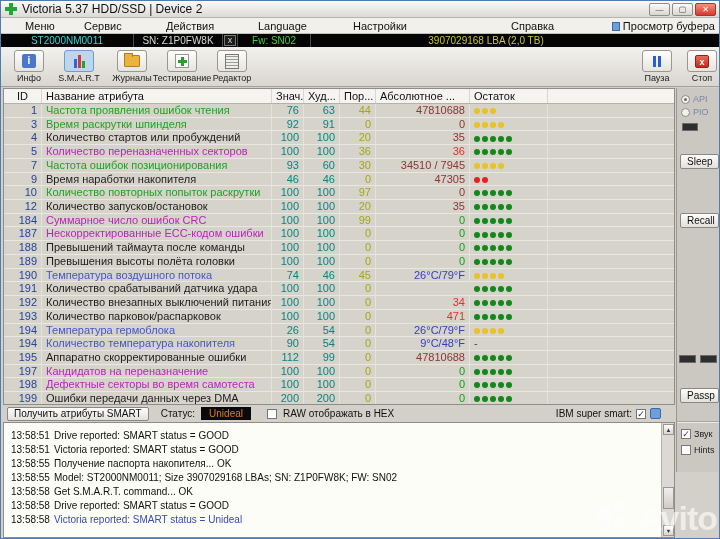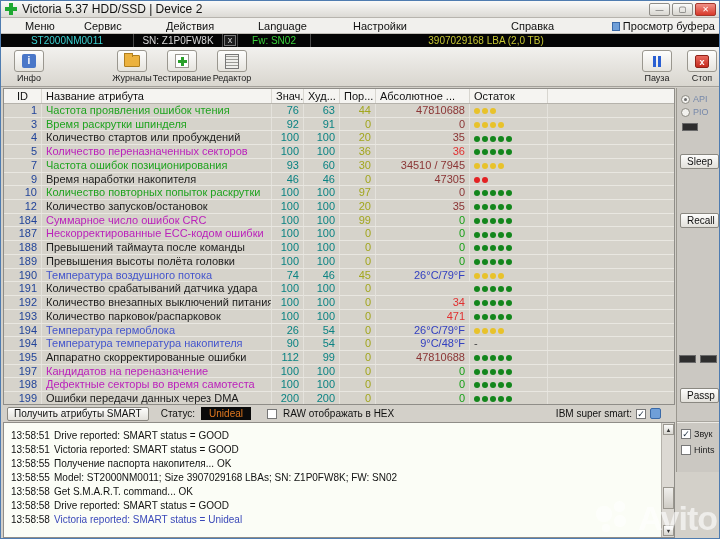--- a/index.html
+++ b/index.html
@@ -158,20 +158,30 @@
   <span class="dev-seg dev-cap">3907029168 LBA (2,0 TB)</span>
 </div>
 
 <div class="toolbar">
   <div class="tbtn" style="left:5px">
     <span class="ibox">
         <span class="ic-info">i</span>
       </span>
     <span>Инфо</span>
   </div>
+  <div class="tbtn active" style="left:55px">
+    <span class="ibox">
+        <span class="ic-smart">
+          <i></i>
+          <i></i>
+          <i></i>
+        </span>
+      </span>
+    <span>S.M.A.R.T</span>
+  </div>
   <div class="tbtn" style="left:158px">
     <span class="ibox">
         <span class="ic-test"></span>
       </span>
     <span>Тестирование</span>
   </div>
   <div class="tbtn" style="left:108px">
     <span class="ibox">
         <span class="ic-folder"></span>
       </span>
@@ -377,21 +387,21 @@
         <span class="cell" style="color: rgb(68, 85, 204);">Температура гермоблока</span>
         <span class="cell num" style="color: rgb(11, 131, 131);">26</span>
         <span class="cell num" style="color: rgb(11, 131, 131);">54</span>
         <span class="cell num" style="color: rgb(162, 166, 30);">0</span>
         <span class="cell num" style="color: rgb(51, 64, 192);">26°C/79°F</span>
         <span class="cell"><span class="dot" style="background: rgb(232, 194, 42);"></span><span class="dot" style="background: rgb(232, 194, 42);"></span><span class="dot" style="background: rgb(232, 194, 42);"></span><span class="dot" style="background: rgb(232, 194, 42);"></span></span>
         <span class="cell" style="border-right: none;"></span>
       </div>
       <div class="row">
         <span class="cell id" style="color: rgb(34, 68, 153);">194</span>
-        <span class="cell" style="color: rgb(68, 85, 204);">Температура температура накопителя</span>
+        <span class="cell" style="color: rgb(68, 85, 204);">Количество температура накопителя</span>
         <span class="cell num" style="color: rgb(11, 131, 131);">90</span>
         <span class="cell num" style="color: rgb(11, 131, 131);">54</span>
         <span class="cell num" style="color: rgb(162, 166, 30);">0</span>
         <span class="cell num" style="color: rgb(51, 64, 192);">9°C/48°F</span>
         <span class="cell" style="color: rgb(68, 68, 68);">-</span>
         <span class="cell" style="border-right: none;"></span>
       </div>
       <div class="row">
         <span class="cell id" style="color: rgb(34, 68, 153);">195</span>
         <span class="cell" style="color: rgb(28, 28, 28);">Аппаратно скорректированные ошибки</span>

